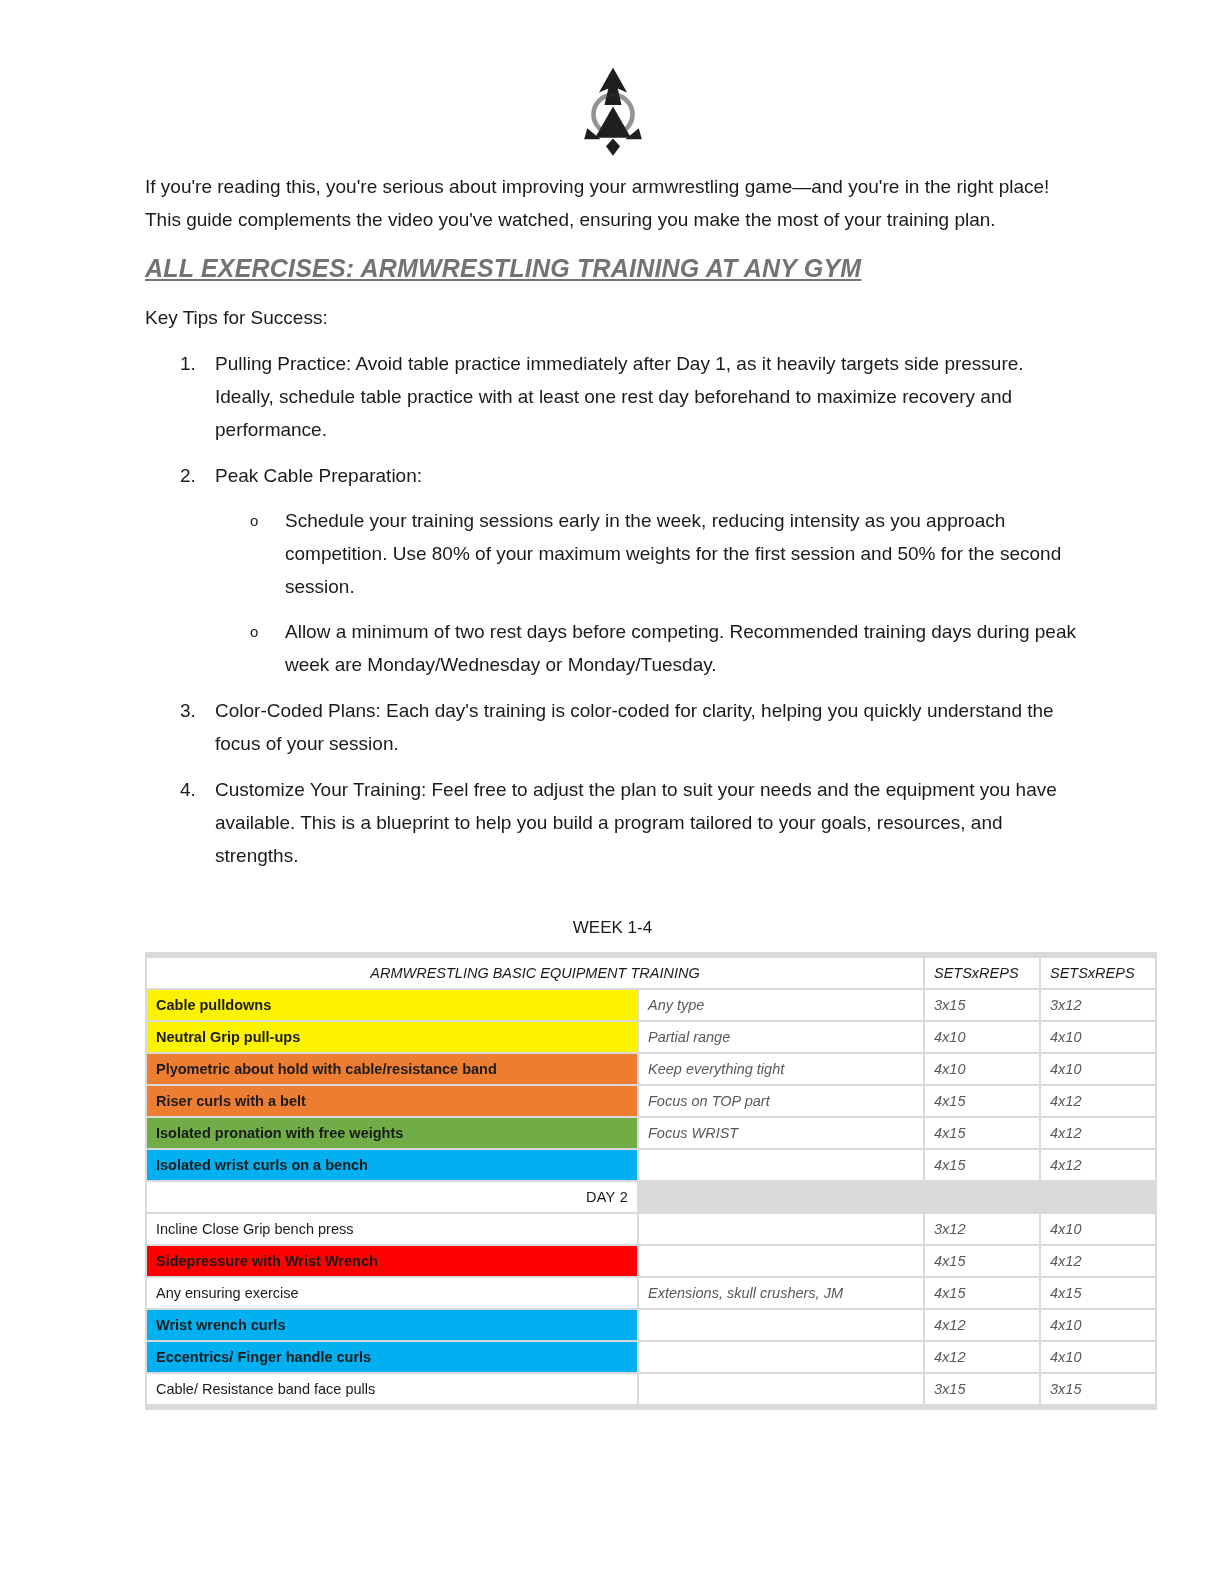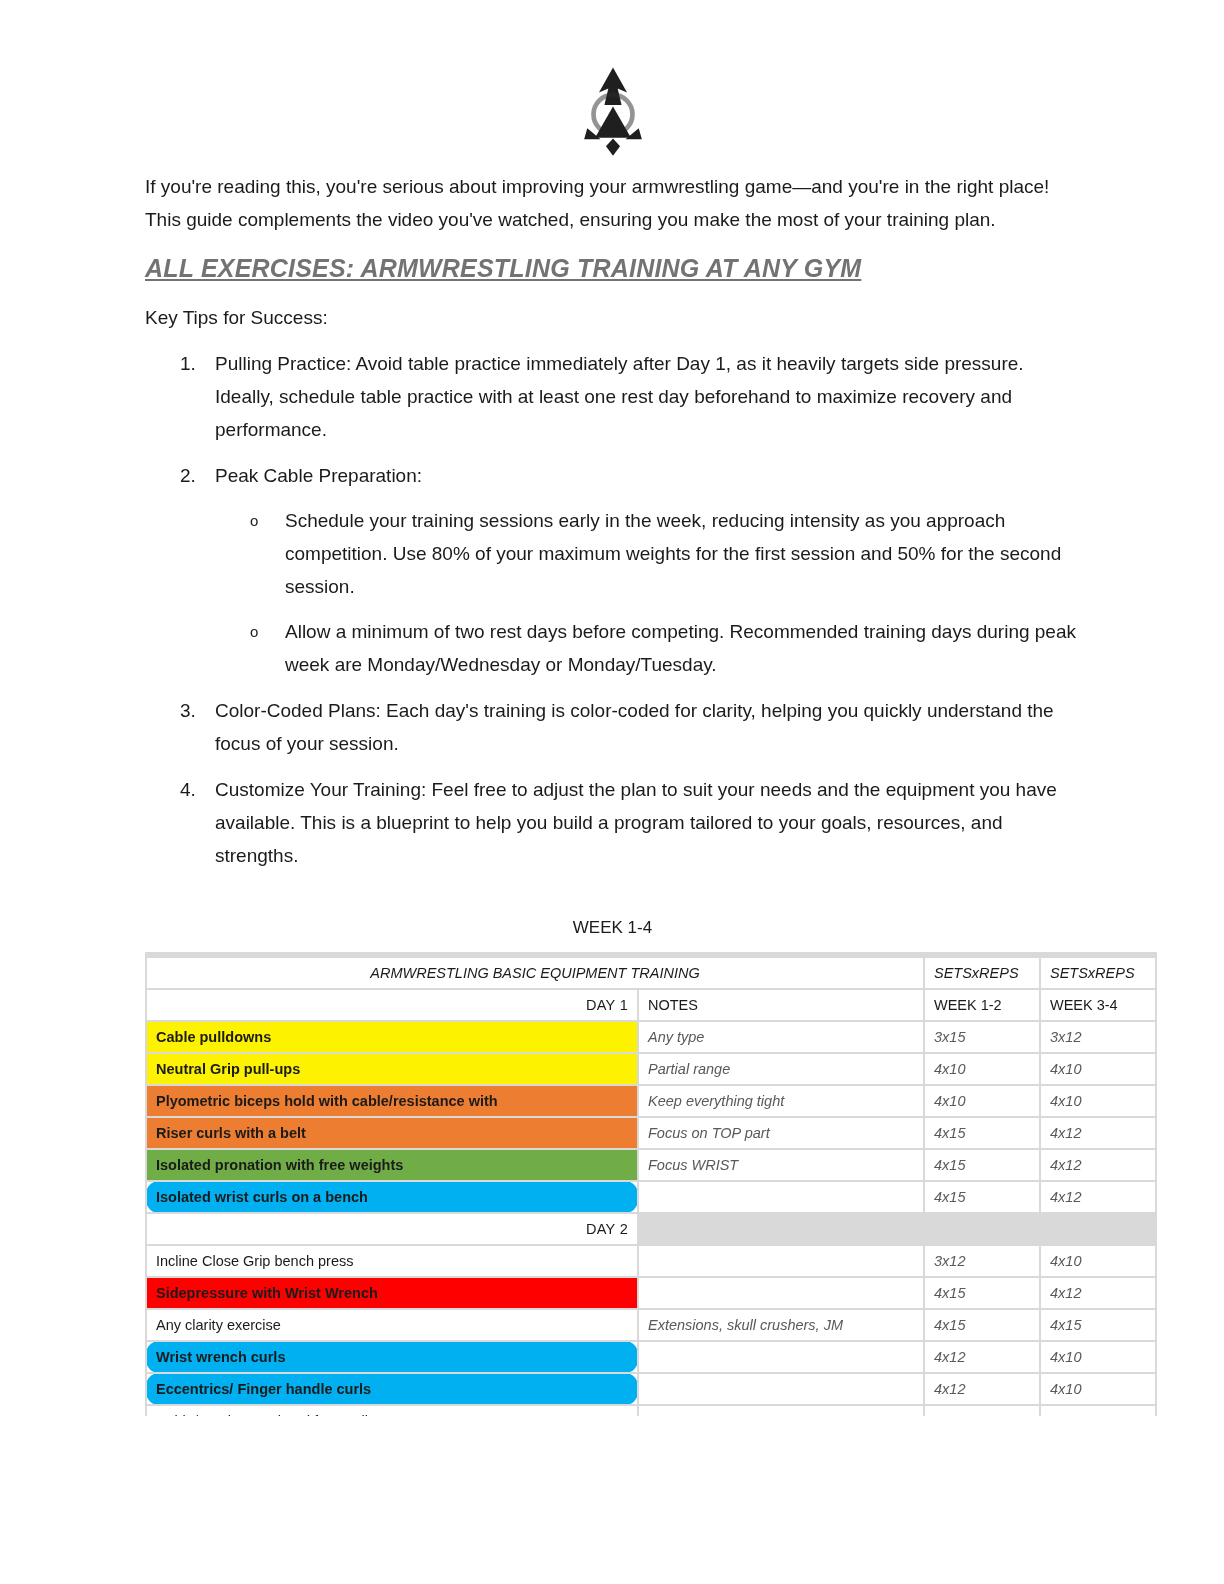--- a/index.html
+++ b/index.html
@@ -24,21 +24,21 @@
     border-top:6px solid #d9d9d9;border-bottom:6px solid #d9d9d9;font-size:14.5px;}
   table.plan td{border:2px solid #d9d9d9;padding:3px 9px;height:24px;overflow:hidden;white-space:nowrap;margin-left:12px;}
   col.c-ex{width:492px;} col.c-note{width:286px;} col.c-w1{width:116px;} col.c-w2{width:116px;}
   .th-title{font-style:italic;text-align:center;}
   .th-sets{font-style:italic;}
   .day-label{text-align:right;letter-spacing:0.3px;}
   .note,.val{font-style:italic;color:#595959;}
   .bg-yellow{background:#fdf300;font-weight:bold;border-color:#dcd400 #d9d9d9;}
   .bg-orange{background:#ed7d31;font-weight:bold;border-color:#d96c22 #d9d9d9;}
   .bg-green{background:#70ad47;font-weight:bold;border-color:#619a3c #d9d9d9;}
-  .bg-blue{background:#00b0f0;font-weight:bold;border-color:#0aa0d8 #d9d9d9;border-radius:13px;}
+  .bg-blue{background:#00b0f0;font-weight:bold;border-color:#0aa0d8 #d9d9d9;}
   .bg-red{background:#ff0000;font-weight:bold;border-color:#e00000 #d9d9d9;}
   .bg-gray{background:#d9d9d9;}
   .emblem{display:block;}
 </style>
 </head>
 <body>
 
 <div class="page">
   <div class="content">
 
@@ -98,41 +98,35 @@
           <col class="c-note">
           <col class="c-w1">
           <col class="c-w2">
         </colgroup>
       <tbody>
         <tr>
           <td class="th-title" colspan="2">ARMWRESTLING BASIC EQUIPMENT TRAINING</td>
           <td class="th-sets">SETSxREPS</td>
           <td class="th-sets">SETSxREPS</td>
         </tr>
-        <tr>
-          <td class="day-label">DAY 1</td>
-          <td>NOTES</td>
-          <td>WEEK 1-2</td>
-          <td>WEEK 3-4</td>
-        </tr>
 
         <tr>
           <td class="bg-yellow">Cable pulldowns</td>
           <td class="note">Any type</td>
           <td class="val">3x15</td>
           <td class="val">3x12</td>
         </tr>
         <tr>
           <td class="bg-yellow">Neutral Grip pull-ups</td>
           <td class="note">Partial range</td>
           <td class="val">4x10</td>
           <td class="val">4x10</td>
         </tr>
         <tr>
-          <td class="bg-orange">Plyometric biceps hold with cable/resistance with</td>
+          <td class="bg-orange">Plyometric about hold with cable/resistance band</td>
           <td class="note">Keep everything tight</td>
           <td class="val">4x10</td>
           <td class="val">4x10</td>
         </tr>
         <tr>
           <td class="bg-orange">Riser curls with a belt</td>
           <td class="note">Focus on TOP part</td>
           <td class="val">4x15</td>
           <td class="val">4x12</td>
         </tr>
@@ -162,21 +156,21 @@
           <td class="val">3x12</td>
           <td class="val">4x10</td>
         </tr>
         <tr>
           <td class="bg-red">Sidepressure with Wrist Wrench</td>
           <td class="note"></td>
           <td class="val">4x15</td>
           <td class="val">4x12</td>
         </tr>
         <tr>
-          <td>Any clarity exercise</td>
+          <td>Any ensuring exercise</td>
           <td class="note">Extensions, skull crushers, JM</td>
           <td class="val">4x15</td>
           <td class="val">4x15</td>
         </tr>
         <tr>
           <td class="bg-blue">Wrist wrench curls</td>
           <td class="note"></td>
           <td class="val">4x12</td>
           <td class="val">4x10</td>
         </tr>

